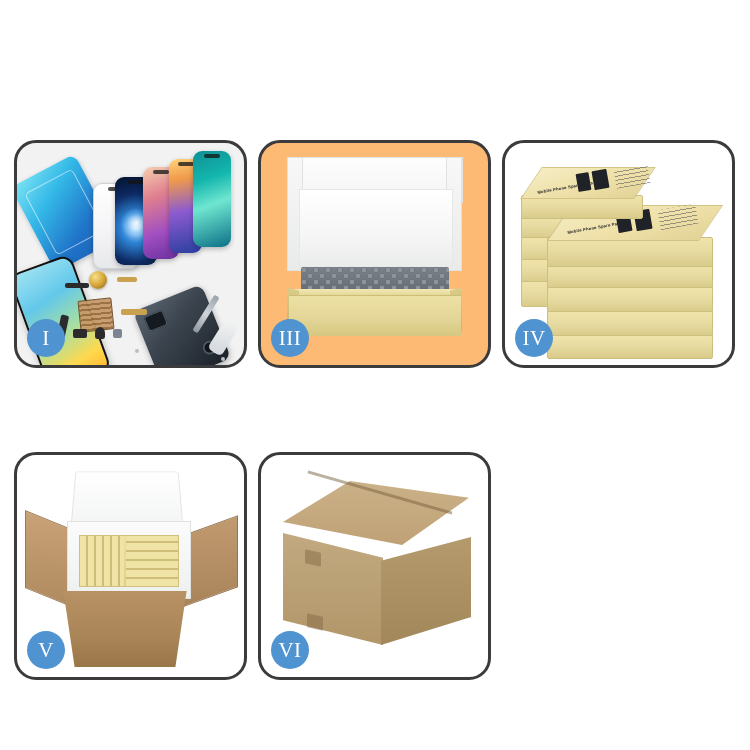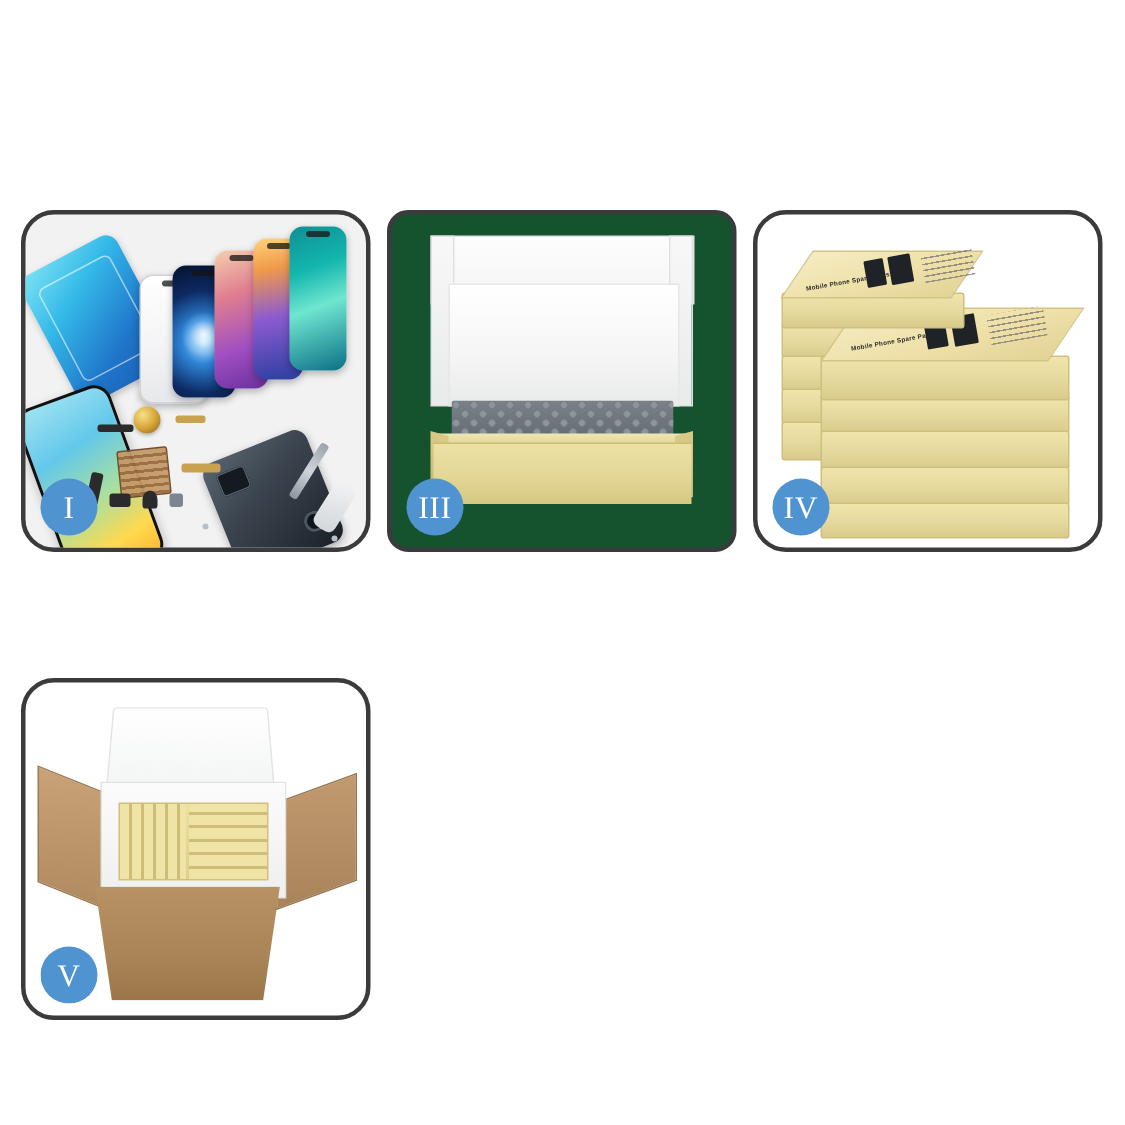--- a/index.html
+++ b/index.html
@@ -187,21 +187,21 @@
   .p2 .bubbles{
     position:absolute;inset:0;
     background-image:
       radial-gradient(circle at 4px 4px, rgba(255,255,255,.95) 0 2.6px, rgba(200,212,218,.42) 2.9px, transparent 3.6px),
       radial-gradient(circle at 12px 12px, rgba(255,255,255,.95) 0 2.6px, rgba(200,212,218,.42) 2.9px, transparent 3.6px);
     background-size:16px 16px,16px 16px;
     mix-blend-mode:normal;
   }
 
   
-  .p3{background:#14532d;border-radius:14px;}
+  .p3{background:#fdba74;}
   .p3 .lid{
     position:absolute;left:26px;top:14px;width:174px;height:44px;
     background:linear-gradient(180deg,#fdfdfd 0%,#f3f4f3 100%);
     border:1px solid #e2e4e3;
   }
   .p3 .lidL{position:absolute;left:26px;top:14px;width:14px;height:112px;
     background:linear-gradient(180deg,#f7f8f7,#e9ebea);border:1px solid #e0e2e1;}
   .p3 .lidR{position:absolute;right:26px;top:14px;width:14px;height:112px;
     background:linear-gradient(180deg,#f7f8f7,#e9ebea);border:1px solid #e0e2e1;}
   .p3 .foamback{
@@ -436,15 +436,26 @@
         <div class="foambody"></div>
         <div class="innerpack">
           <div class="packA"></div>
           <div class="packB"></div>
         </div>
         <div class="cartonfront"></div>
       </div>
       <div class="badge">V</div>
     </div>
 
+    <div class="panel p6">
+      <div class="stage">
+        <div class="top"></div>
+        <div class="front"></div>
+        <div class="side"></div>
+        <div class="seam"></div>
+        <div class="tape tp1"></div>
+        <div class="tape tp2"></div>
+      </div>
+      <div class="badge">VI</div>
+    </div>
 
   </div>
 </div>
 
 </body></html>

